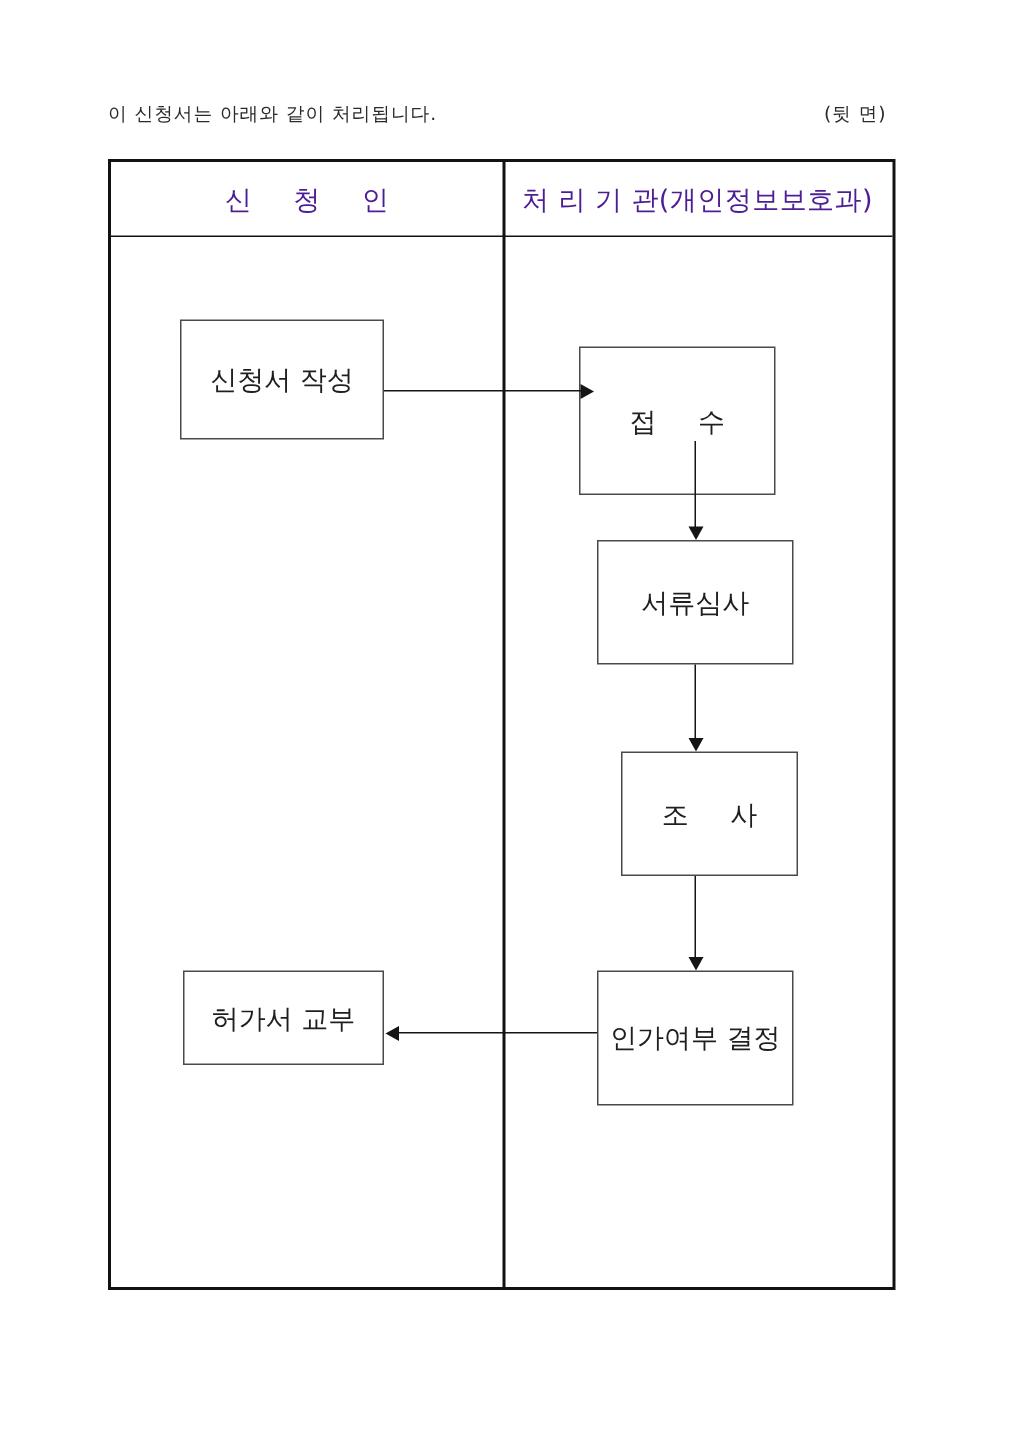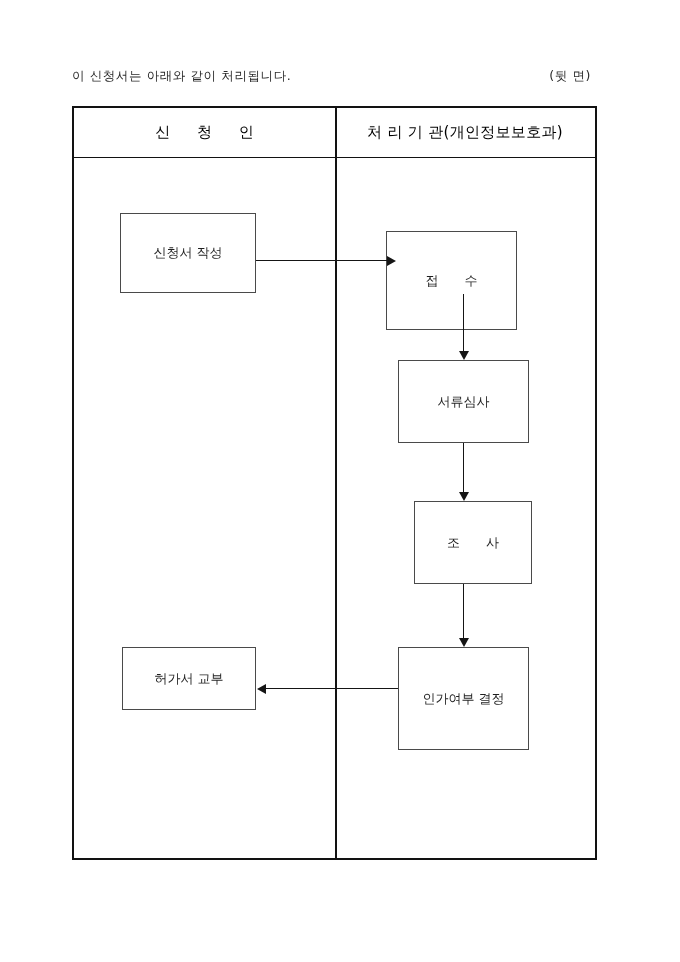--- a/index.html
+++ b/index.html
@@ -59,22 +59,22 @@
     height: 50px;
     border-bottom: 1.6px solid #121212;
     box-sizing: border-box;
     display: flex;
   }
   .header-cell {
     display: flex;
     align-items: center;
     justify-content: center;
     box-sizing: border-box;
-    font-size: 15px;
-    color: #000000;
+    font-size: 18px;
+    color: #4c1d95;
     white-space: nowrap;
   }
   .header-cell.left {
     width: 261px;
     letter-spacing: 11px;
     text-indent: 11px;
   }
   .header-cell.right {
     flex: 1;
     letter-spacing: 0.3px;
@@ -98,32 +98,32 @@
   }
 
   .node {
     position: absolute;
     box-sizing: border-box;
     border: 1.4px solid #4a4a4a;
     background: #ffffff;
     display: flex;
     align-items: center;
     justify-content: center;
-    font-size: 13px;
+    font-size: 18px;
     color: #1f1f1f;
     white-space: nowrap;
   }
   .node.spaced { letter-spacing: 11px; text-indent: 11px; }
 
   
   .node-apply   { left: 46px;  top: 55px;  width: 136px; height: 80px; }
   .node-receive { left: 312px; top: 53px;  width: 131px; height: 99px; margin-top: 20px; }
   .node-review  { left: 324px; top: 202px; width: 131px; height: 83px; }
   .node-survey  { left: 340px; top: 343px; width: 118px; height: 83px; }
-  .node-decide  { left: 324px; top: 489px; width: 131px; height: 103px; }
+  .node-decide  { left: 324px; top: 489px; width: 131px; height: 90px; }
   .node-issue   { left: 48px;  top: 489px; width: 134px; height: 63px; }
 
   
   .conn {
     position: absolute;
     background: #151515;
   }
   .conn-h { height: 1.3px; }
   .conn-v { width: 1.3px; }
 

